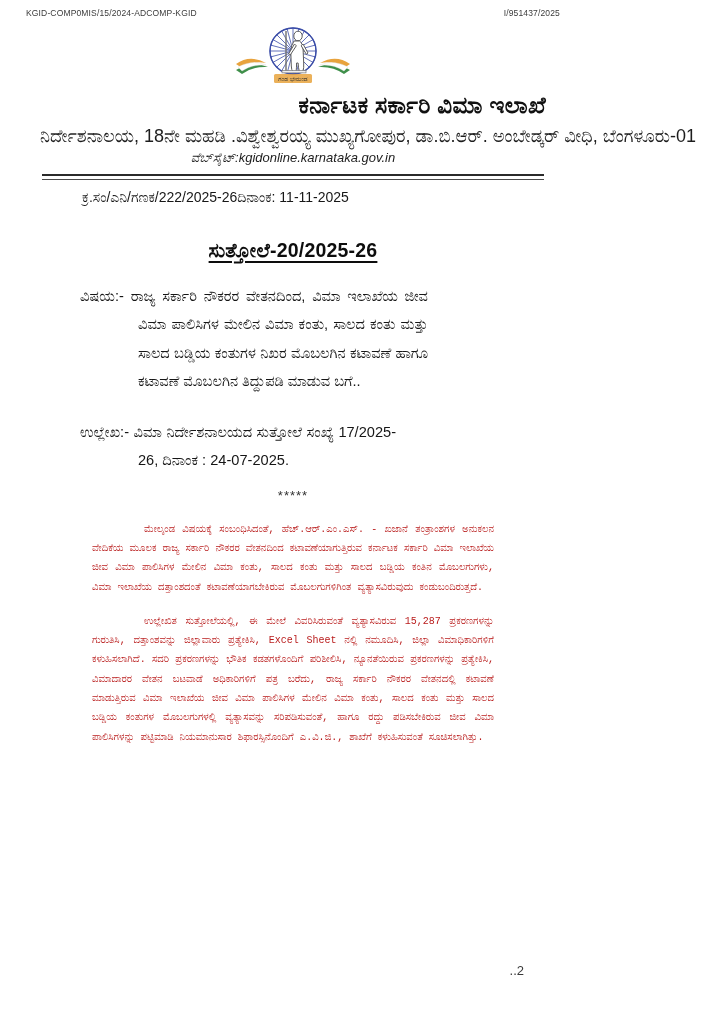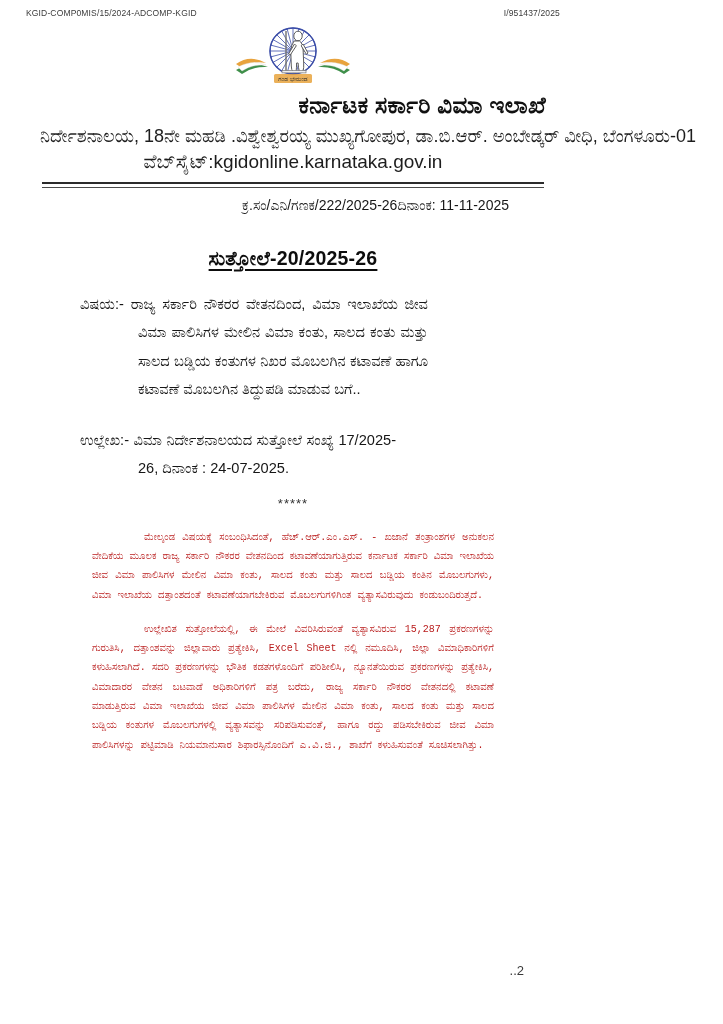--- a/index.html
+++ b/index.html
@@ -64,38 +64,39 @@
   .dept-address {
     text-align: center;
     font-size: 18px;
     color: #1d1d1d;
     margin-top: 5px;
     line-height: 1.35;
     white-space: nowrap;
   }
   .dept-website {
     text-align: center;
-    font-size: 19px;
+    font-size: 13px;
     color: #1d1d1d;
     margin-top: 1px;
     line-height: 1.35;
+    font-style: italic;
   }
 
   
   .divider {
     margin: 7px 2px 0 2px;
     border-top: 2px solid #2b2b2b;
     height: 3px;
     border-bottom: 1px solid #4a4a4a;
   }
 
   
   .ref-row {
     display: flex;
-    justify-content: flex-end;
+    justify-content: flex-start;
     font-size: 14px;
     color: #171717;
     margin-top: 9px;
     padding: 0 37px 0 42px;
   }
 
   
   .circular-no {
     text-align: center;
     font-size: 19.5px;

